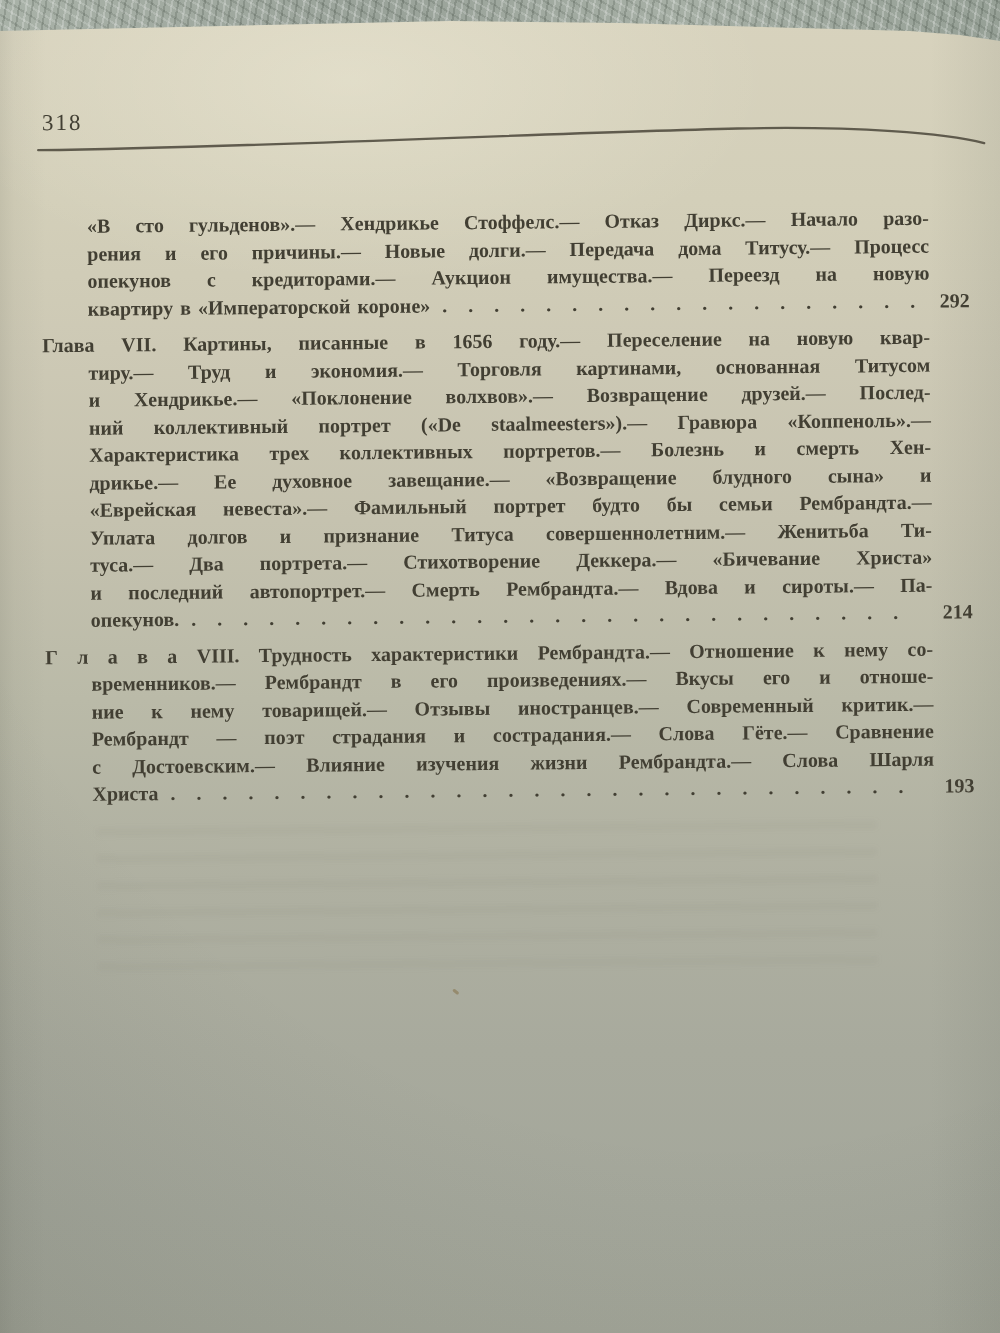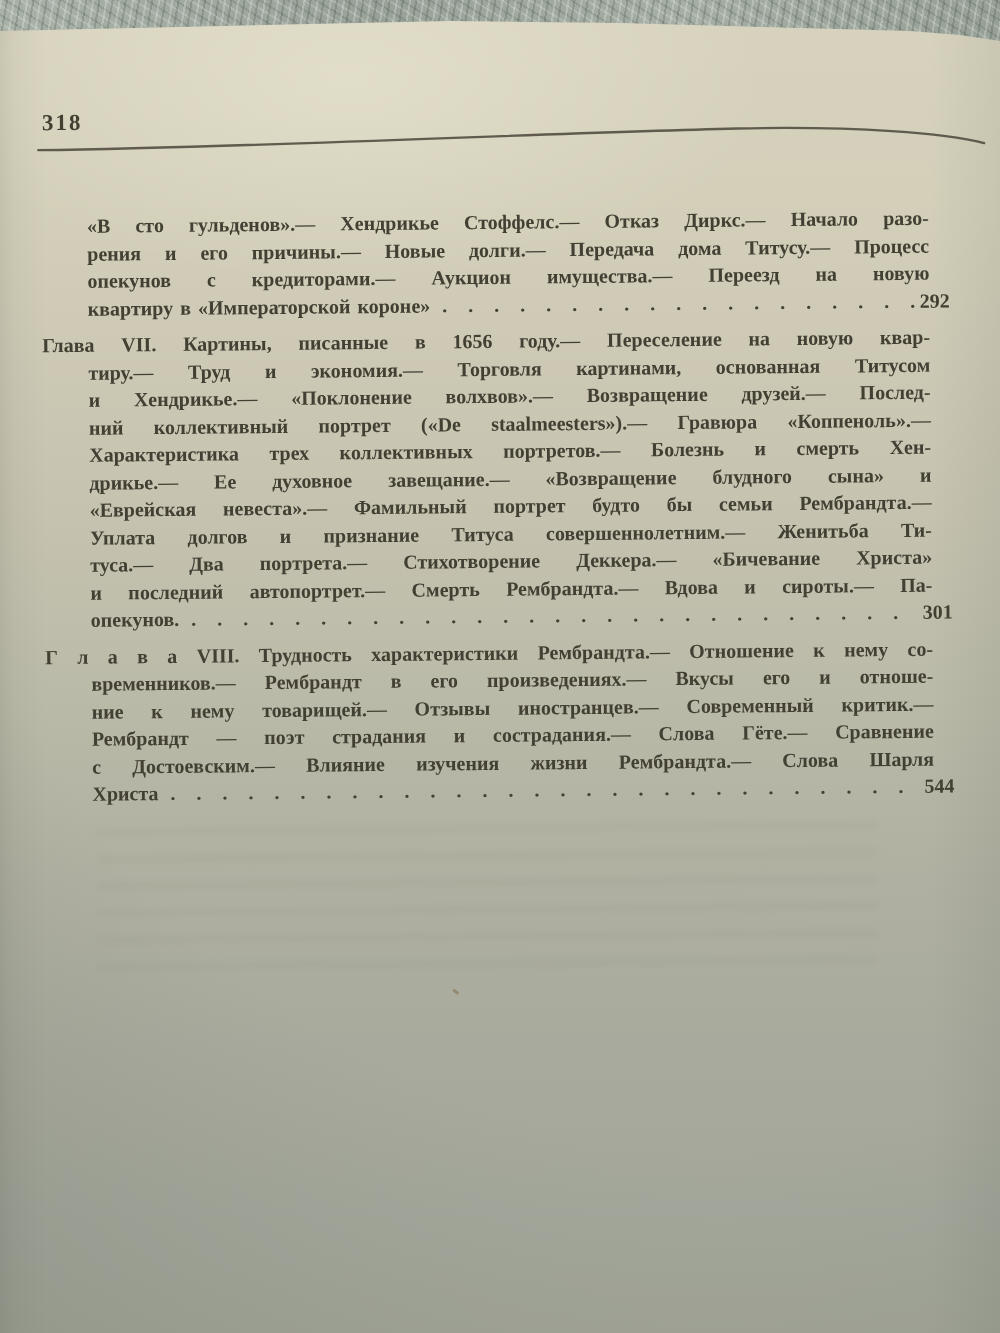--- a/index.html
+++ b/index.html
@@ -22,39 +22,39 @@
       radial-gradient(60% 22% at 35% 6%, rgba(255,252,235,.28), rgba(255,252,235,0) 70%),
       radial-gradient(150% 130% at 72% 14%, rgba(0,0,0,0) 55%, rgba(35,40,35,.14) 90%, rgba(35,40,35,.22) 100%),
       linear-gradient(90deg, rgba(80,82,70,.12) 0px, rgba(80,82,70,.05) 14px, rgba(80,82,70,0) 46px, rgba(80,82,70,0) 93%, rgba(90,95,85,.10) 100%),
       linear-gradient(180deg,#d8d3be 0px,#d3cfb9 200px,#cdc9b5 350px,#c5c2af 520px,#babaa8 700px,#afb0a1 880px,#a8aa9d 1050px,#a4a79b 1210px,#a3a699 1333px);
   }
 
   .content{transform:rotate(-0.55deg);transform-origin:60px 130px;position:absolute;inset:0;}
 
   .folio{
     position:absolute;left:42px;top:110px;
-    font-weight:bold;font-size:23px;letter-spacing:2px;color:#423f33;
+    font-weight:normal;font-size:23px;letter-spacing:2px;color:#423f33;
   }
 
   .rule{position:absolute;left:28px;top:118px;}
 
   .toc{position:absolute;left:40px;top:213px;width:928px;color:#423f33;}
   .entry{margin:0;}
   .entry + .entry{margin-top:9px;}
   .line{
     font-weight:bold;font-size:20px;line-height:27.5px;
     padding-left:46px;margin-right:40px;
     word-spacing:2px;
   }
   .line.just{text-align:justify;text-align-last:justify;}
   .line.hang{text-indent:-46px;}
   .line.leaderline{display:flex;align-items:baseline;margin-right:0;text-align:left;text-align-last:auto;}
   .leaderline .ltext{white-space:nowrap;flex:none;}
   .dots{flex:1 1 auto;overflow:hidden;white-space:nowrap;letter-spacing:7px;margin:0 4px 0 12px;}
-  .pnum{flex:none;width:50px;}
+  .pnum{flex:none;width:50px;text-align:right;}
 
   .ghost{ 
     position:absolute;left:90px;top:828px;width:780px;height:150px;
     background:repeating-linear-gradient(180deg, rgba(110,108,92,.055) 0 9px, rgba(0,0,0,0) 9px 27px);
     filter:blur(2px);
   }
   .speck{
     position:absolute;left:444px;top:994px;width:7px;height:3px;border-radius:2px;
     background:#8a7a55;opacity:.65;transform:rotate(40deg);
   }
@@ -89,33 +89,33 @@
           <div class="line just">ний коллективный портрет («De staalmeesters»).— Гравюра «Коппеноль».—</div>
           <div class="line just">Характеристика трех коллективных портретов.— Болезнь и смерть Хен-</div>
           <div class="line just">дрикье.— Ее духовное завещание.— «Возвращение блудного сына» и</div>
           <div class="line just">«Еврейская невеста».— Фамильный портрет будто бы семьи Рембрандта.—</div>
           <div class="line just">Уплата долгов и признание Титуса совершеннолетним.— Женитьба Ти-</div>
           <div class="line just">туса.— Два портрета.— Стихотворение Деккера.— «Бичевание Христа»</div>
           <div class="line just">и последний автопортрет.— Смерть Рембрандта.— Вдова и сироты.— Па-</div>
           <div class="line leaderline">
             <span class="ltext">опекунов.</span>
             <span class="dots">. . . . . . . . . . . . . . . . . . . . . . . . . . . . . . . . . . . . . . . . . . . . . . . . . . . . . . . . . . . . . . . . . . . . . . . . . . . . . . . . </span>
-            <span class="pnum">301</span>
+            <span class="pnum">214</span>
           </div>
         </div>
         <div class="entry">
           <div class="line hang just">Г л а в а VIII. Трудность характеристики Рембрандта.— Отношение к нему со-</div>
           <div class="line just">временников.— Рембрандт в его произведениях.— Вкусы его и отноше-</div>
           <div class="line just">ние к нему товарищей.— Отзывы иностранцев.— Современный критик.—</div>
           <div class="line just">Рембрандт — поэт страдания и сострадания.— Слова Гёте.— Сравнение</div>
           <div class="line just">с Достоевским.— Влияние изучения жизни Рембрандта.— Слова Шарля</div>
           <div class="line leaderline">
             <span class="ltext">Христа</span>
             <span class="dots">. . . . . . . . . . . . . . . . . . . . . . . . . . . . . . . . . . . . . . . . . . . . . . . . . . . . . . . . . . . . . . . . . . . . . . . . . . . . . . . . </span>
-            <span class="pnum">544</span>
+            <span class="pnum">193</span>
           </div>
         </div>
       </div>
 
     <div class="ghost"></div>
     <div class="speck"></div>
   </div>
 </div>
 
 </body></html>

